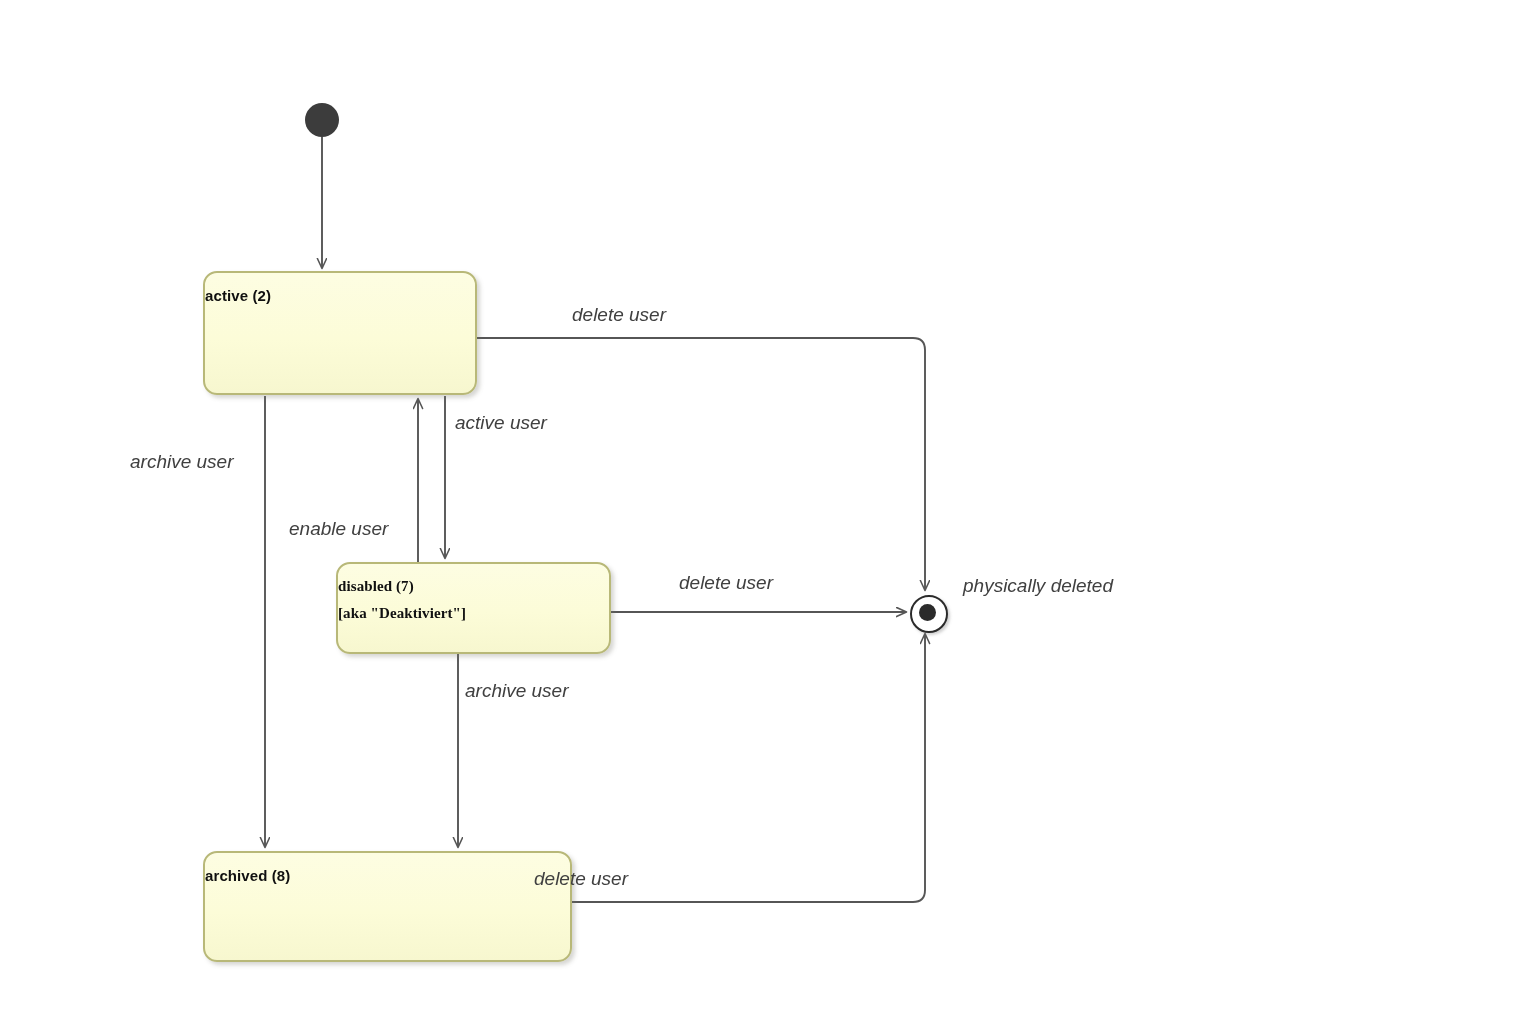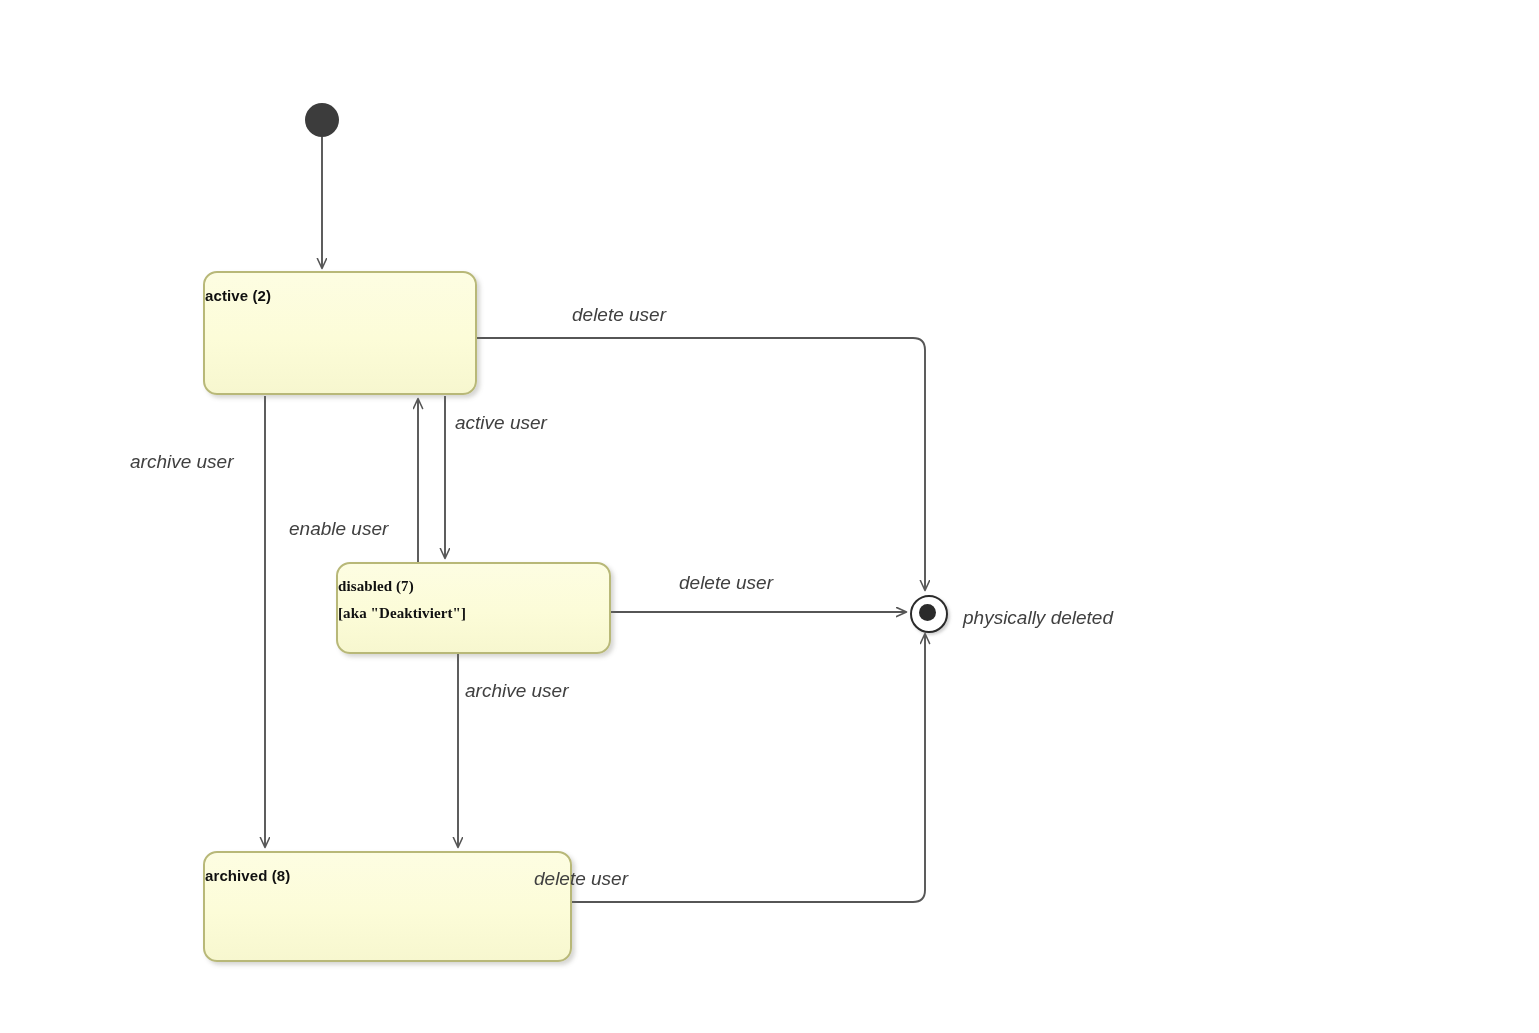--- a/index.html
+++ b/index.html
@@ -118,21 +118,21 @@
   </div>
 
   <div class="state-node" style="left:203px; top:851px; width:369px; height:111px;">
     <div class="state-label">archived (8)</div>
   </div>
 
   <div class="final-node" style="left:910px; top:595px; width:34px; height:34px;">
     <div class="final-node-inner" style="left:7px; top:7px; width:17px; height:17px;"></div>
   </div>
 
-  <div class="edge-label" style="left:963px; top:607px;">physically deleted</div>
+  <div class="edge-label" style="left:963px; top:575px;">physically deleted</div>
 
   <div class="edge-label" style="left:572px; top:304px;">delete user</div>
 
   <div class="edge-label" style="left:455px; top:412px;">active user</div>
 
   <div class="edge-label" style="left:289px; top:518px;">enable user</div>
 
   <div class="edge-label" style="left:130px; top:451px;">archive user</div>
 
   <div class="edge-label" style="left:679px; top:572px;">delete user</div>

